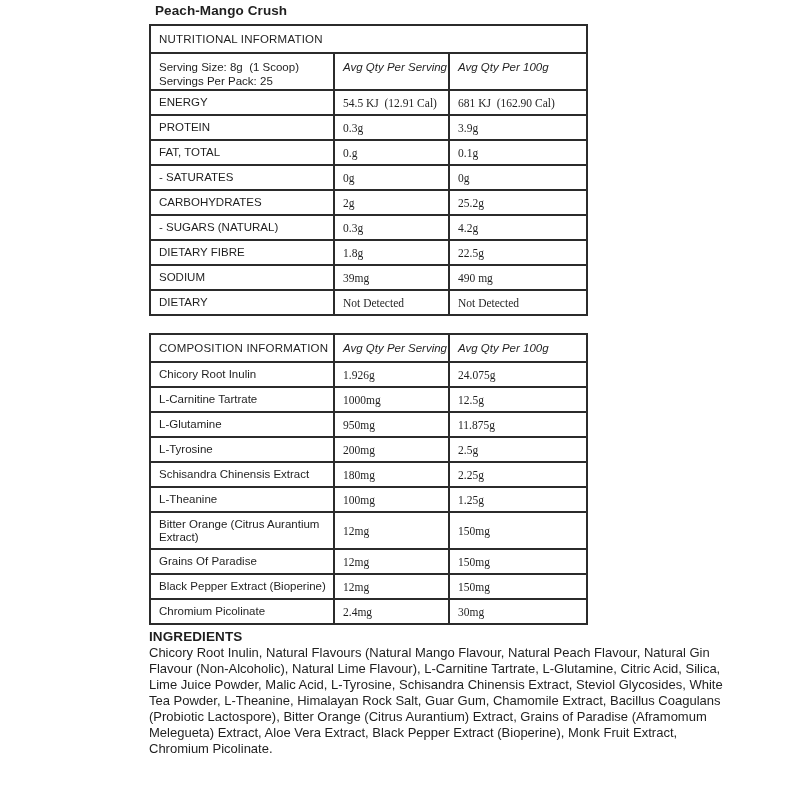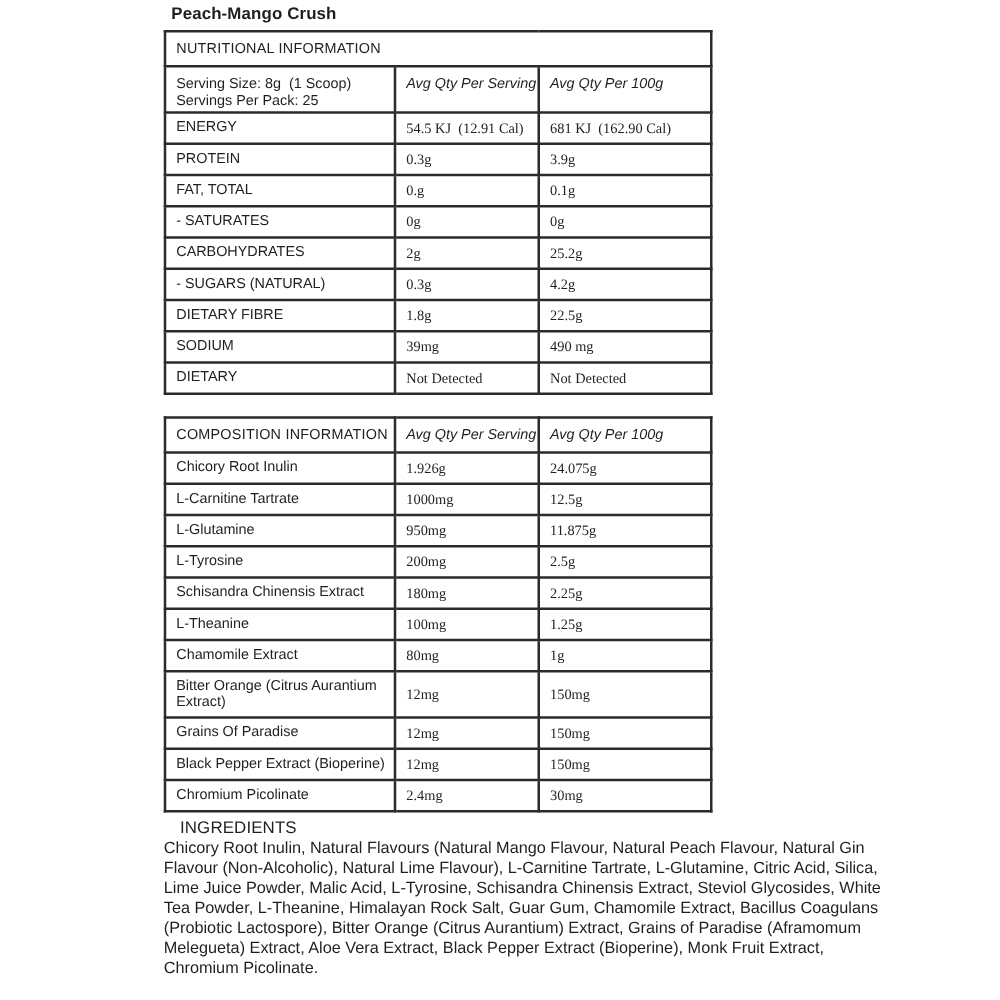--- a/index.html
+++ b/index.html
@@ -7,21 +7,21 @@
     padding: 0;
     background: #ffffff;
     width: 800px;
     height: 800px;
     font-family: "Liberation Sans", "DejaVu Sans", sans-serif;
     color: #1f1f1f;
     -webkit-font-smoothing: antialiased;
   }
   .sheet {
     position: absolute;
-    left: 131px;
+    left: 149px;
     top: 3px;
     width: 600px;
   }
   .product-title {
     font-size: 13.5px;
     font-weight: bold;
     padding-left: 6px;
     margin: 0 0 6px 0;
     letter-spacing: 0.1px;
   }
@@ -64,22 +64,22 @@
   }
   tr.serving-row td.colhead, td.colhead { white-space: pre; font-style: italic; }
   tr.data-row td { height: 21px; }
   tr.data-row.tall td { height: 33px; }
   td.lbl { white-space: pre-wrap; line-height: 13px; }
   td.val { white-space: pre; font-family: Liberation Serif, serif; }
   .gap { height: 17px; }
   .ingredients { margin-top: 4px; padding-left: 0px; }
   .ingredients-heading {
     font-size: 13.5px;
-    font-weight: normal;
-    margin: 0 0 1px 13px;
+    font-weight: bold;
+    margin: 0 0 1px 0;
     letter-spacing: 0.1px;
   }
   .ingredients-text {
     width: 588px;
     font-size: 13px;
     line-height: 16px;
     margin: 0;
   }
 </style>
 </head>
@@ -192,25 +192,20 @@
     <tr class="data-row">
       <td class="lbl">Schisandra Chinensis Extract</td>
       <td class="val">180mg</td>
       <td class="val">2.25g</td>
     </tr>
     <tr class="data-row">
       <td class="lbl">L-Theanine</td>
       <td class="val">100mg</td>
       <td class="val">1.25g</td>
     </tr>
-    <tr class="data-row">
-      <td class="lbl">Chamomile Extract</td>
-      <td class="val">80mg</td>
-      <td class="val">1g</td>
-    </tr>
     <tr class="data-row tall">
       <td class="lbl">Bitter Orange (Citrus Aurantium Extract)</td>
       <td class="val">12mg</td>
       <td class="val">150mg</td>
     </tr>
     <tr class="data-row">
       <td class="lbl">Grains Of Paradise</td>
       <td class="val">12mg</td>
       <td class="val">150mg</td>
     </tr>

